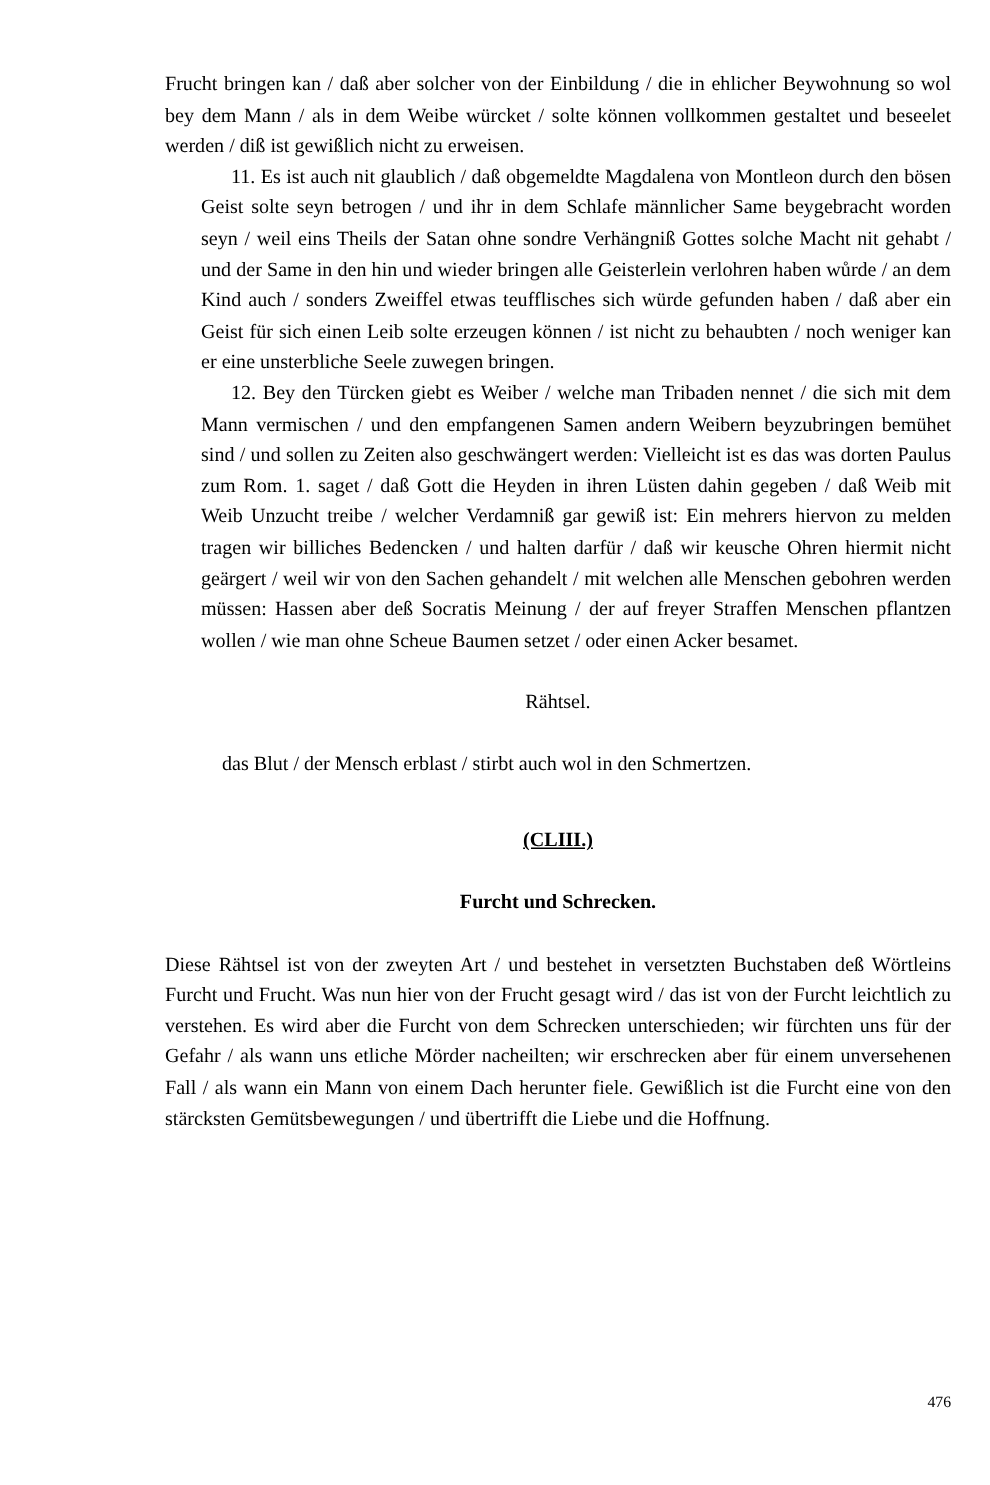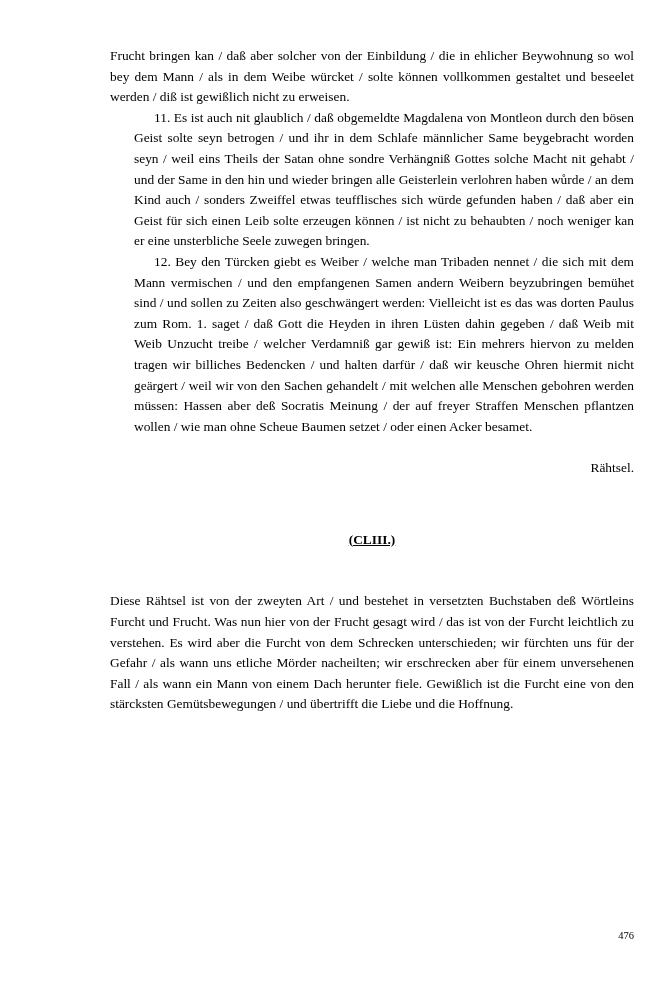--- a/index.html
+++ b/index.html
@@ -38,21 +38,21 @@
     hyphens: manual;
   }
   p.indented {
     text-indent: 20px;
     margin-left: 24px;
   }
   .section-label {
     margin: 0;
     font-size: 13.4px;
     line-height: 20.6px;
-    text-align: right;
+    text-align: center;
   }
   .spacer-lg { height: 20.6px; }
   .spacer-sm { height: 10px; }
   .riddle {
     margin: 0;
     padding-left: 38px;
     font-size: 13.4px;
     line-height: 20.6px;
     text-align: left;
   }
@@ -91,29 +91,31 @@
     <p class="body-par indented">11. Es ist auch nit glaublich / daß obgemeldte Magdalena von Montleon durch den bösen Geist solte seyn betrogen / und ihr in dem Schlafe männlicher Same beygebracht worden seyn / weil eins Theils der Satan ohne sondre Verhängniß Gottes solche Macht nit gehabt / und der Same in den hin und wieder bringen alle Geisterlein verlohren haben wůrde / an dem Kind auch / sonders Zweiffel etwas teufflisches sich würde gefunden haben / daß aber ein Geist für sich einen Leib solte erzeugen können / ist nicht zu behaubten / noch weniger kan er eine unsterbliche Seele zuwegen bringen.</p>
     <p class="body-par indented">12. Bey den Türcken giebt es Weiber / welche man Tribaden nennet / die sich mit dem Mann vermischen / und den empfangenen Samen andern Weibern beyzubringen bemühet sind / und sollen zu Zeiten also geschwängert werden: Vielleicht ist es das was dorten Paulus zum Rom. 1. saget / daß Gott die Heyden in ihren Lüsten dahin gegeben / daß Weib mit Weib Unzucht treibe / welcher Verdamniß gar gewiß ist: Ein mehrers hiervon zu melden tragen wir billiches Bedencken / und halten darfür / daß wir keusche Ohren hiermit nicht geärgert / weil wir von den Sachen gehandelt / mit welchen alle Menschen gebohren werden müssen: Hassen aber deß Socratis Meinung / der auf freyer Straffen Menschen pflantzen wollen / wie man ohne Scheue Baumen setzet / oder einen Acker besamet.</p>
 
     <div class="spacer-lg"></div>
 
     <p class="section-label">Rähtsel.</p>
 
     <div class="spacer-lg"></div>
 
     <div class="riddle">
+      <div>das Blut / der Mensch erblast / stirbt auch wol in den Schmertzen.</div>
     </div>
 
     <div class="spacer-lg"></div>
     <div class="spacer-sm"></div>
 
     <p class="chapter-num">(CLIII.)</p>
 
     <div class="spacer-lg"></div>
 
+    <p class="chapter-title">Furcht und Schrecken.</p>
 
     <div class="spacer-lg"></div>
 
     <p class="body-par">Diese Rähtsel ist von der zweyten Art / und bestehet in versetzten Buchstaben deß Wörtleins Furcht und Frucht. Was nun hier von der Frucht gesagt wird / das ist von der Furcht leichtlich zu verstehen. Es wird aber die Furcht von dem Schrecken unterschieden; wir fürchten uns für der Gefahr / als wann uns etliche Mörder nacheilten; wir erschrecken aber für einem unversehenen Fall / als wann ein Mann von einem Dach herunter fiele. Gewißlich ist die Furcht eine von den stärcksten Gemütsbewegungen / und übertrifft die Liebe und die Hoffnung.</p>
 
     <div class="page-number">476</div>
   </div>
 </div>
 
 </body></html>

